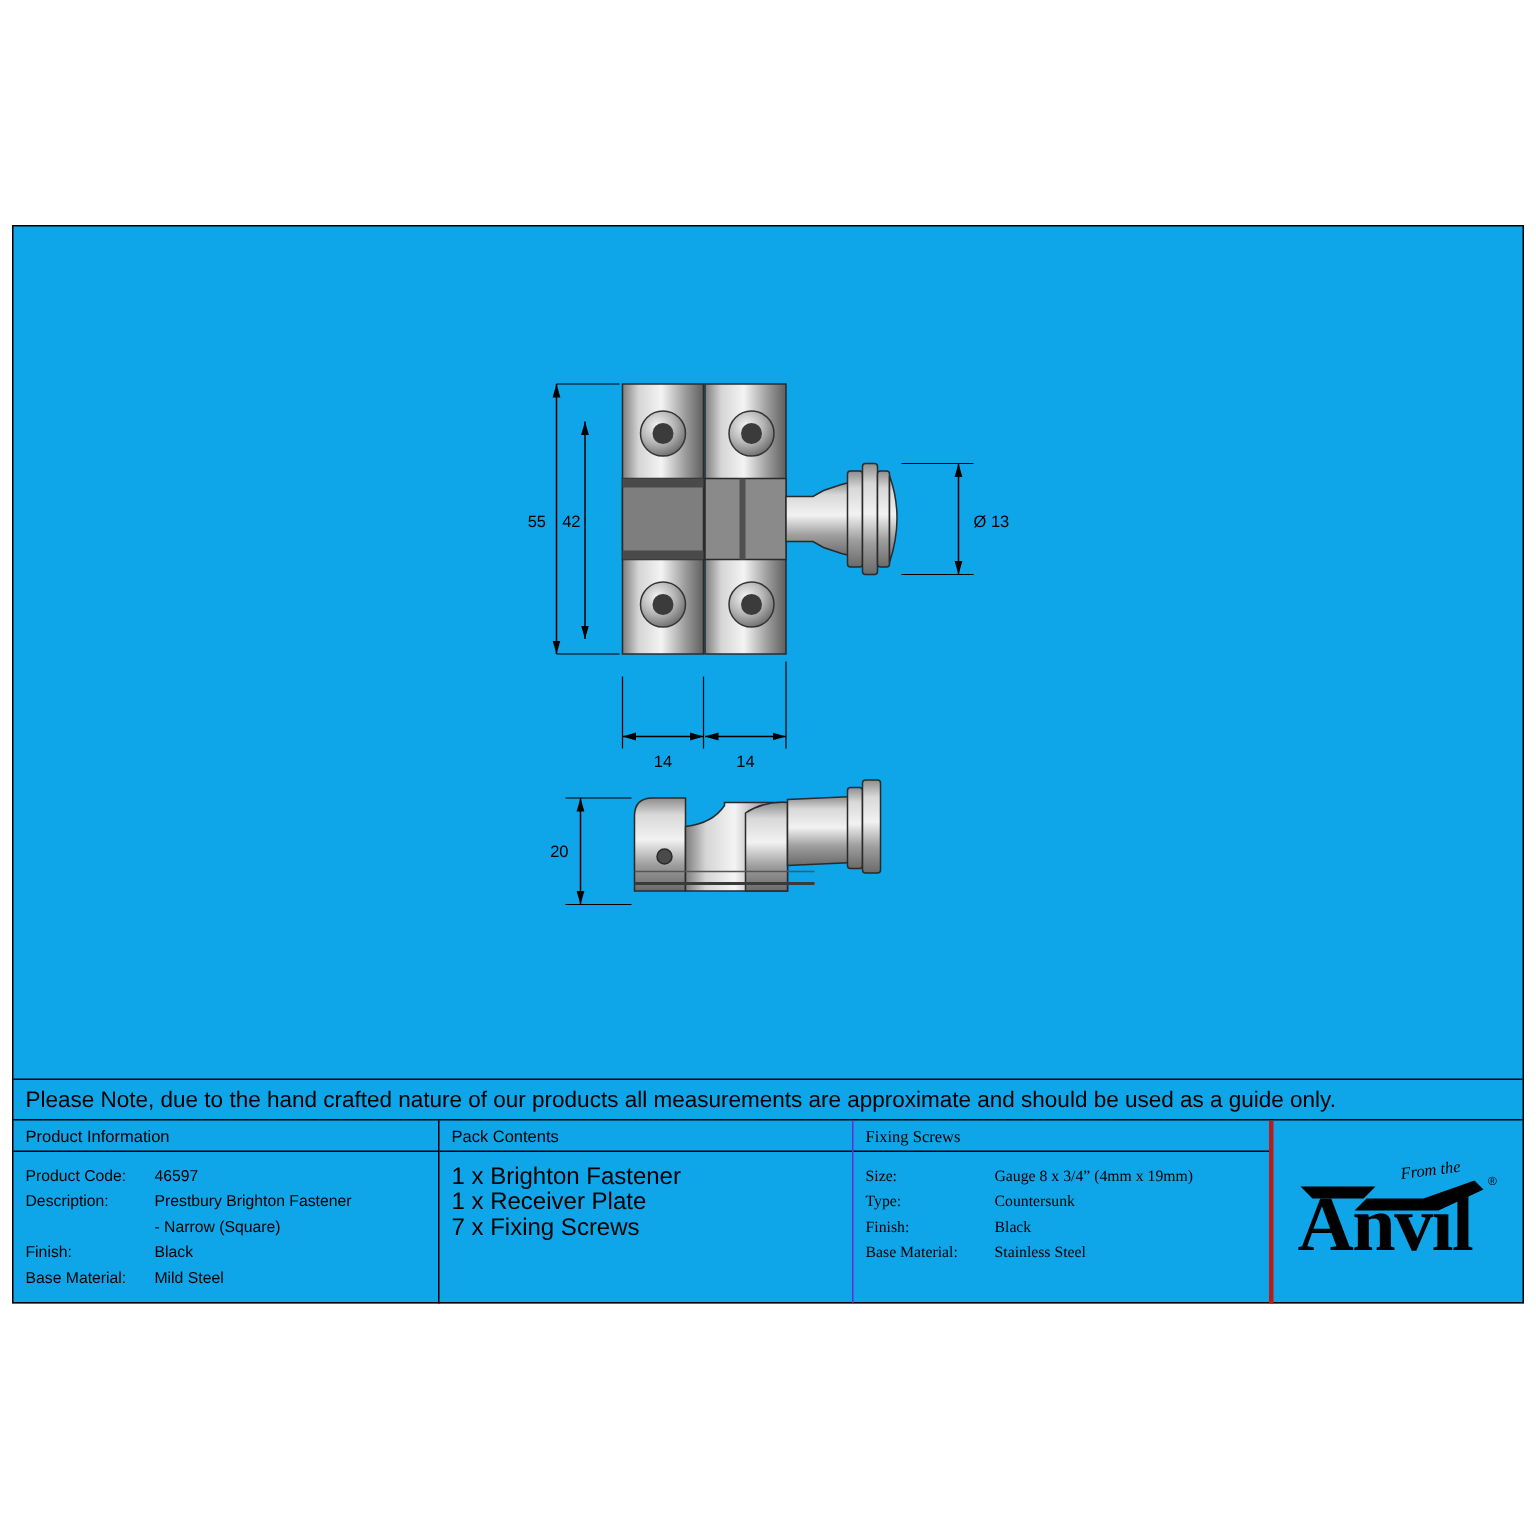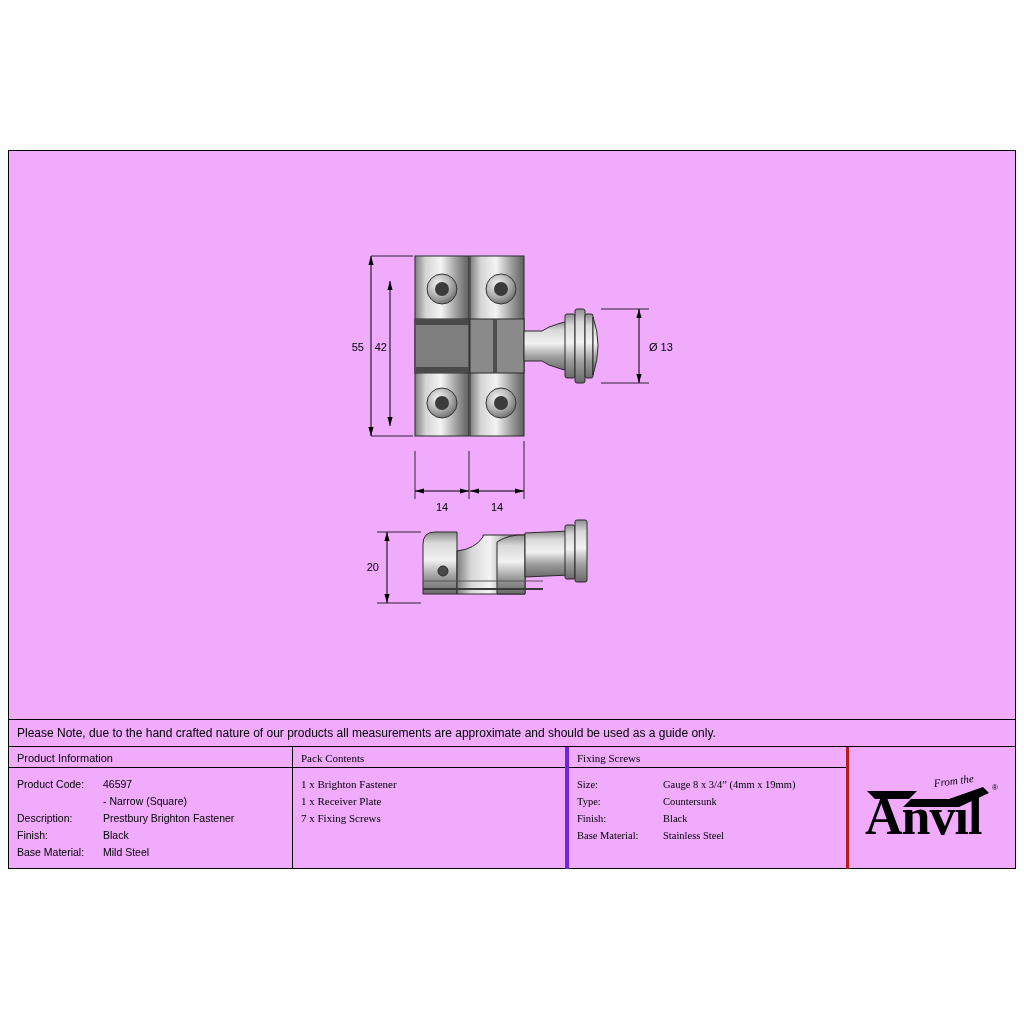--- a/index.html
+++ b/index.html
@@ -16,80 +16,80 @@
     overflow: hidden;
   }
   .sheet {
     position: absolute;
     left: 8px;
     top: 150px;
     width: 1008px;
     height: 719px;
     border: 1px solid #000;
     box-sizing: border-box;
-    background: #f0abfc;
+    background: #0ea5e9;
   }
   .drawing-area {
     position: absolute;
     left: 0;
     top: 0;
     width: 1006px;
     height: 568px;
   }
   .note-bar {
     position: absolute;
     left: 0;
     top: 568px;
     width: 1006px;
     height: 28px;
     border-top: 1px solid #000;
     border-bottom: 1px solid #000;
     box-sizing: border-box;
-    font-size: 12px;
+    font-size: 15px;
     line-height: 27px;
     padding-left: 8px;
     white-space: nowrap;
   }
   .info-row {
     position: absolute;
     left: 0;
     top: 596px;
     width: 1006px;
     height: 122px;
     display: flex;
     align-items: flex-end;
   }
   .info-col {
     box-sizing: border-box;
     position: relative;
     height: 122px;
   }
   .col-product { width: 284px; border-right: 1px solid #000; }
-  .col-pack { width: 276px; border-right: 4px solid #6d28d9; font-family: Liberation Serif, serif; }
+  .col-pack { width: 276px; border-right: 1px solid #6d28d9; }
   .col-screws { width: 280px; border-right: 3px solid #b91c1c; font-family: Liberation Serif, serif; }
   .col-logo { width: 166px; }
 
   .col-head {
     font-size: 11px;
     padding: 5px 0 0 8px;
     height: 21px;
     box-sizing: border-box;
     border-bottom: 1px solid #000;
   }
   .col-body {
     padding: 8px 0 0 8px;
     font-size: 10.5px;
   }
   .kv {
     display: flex;
     line-height: 17px;
   }
   .kv .k { width: 86px; flex: 0 0 86px; }
   .kv .v { flex: 1 1 auto; }
-  .plain-line { line-height: 17px; font-size: 11px; }
+  .plain-line { line-height: 17px; font-size: 16px; }
 
   .col-pack .col-head { border-bottom: 1px solid #000; }
   .col-screws .kv .k { width: 86px; flex: 0 0 86px; }
 
   
   .logo-wrap {
     position: absolute;
     left: 0; top: 0;
     width: 166px; height: 122px;
   }
@@ -250,26 +250,26 @@
   <div class="info-row">
 
     <div class="info-col col-product">
       <div class="col-head">Product Information</div>
       <div class="col-body">
         <div class="kv">
           <span class="k">Product Code:</span>
           <span class="v">46597</span>
         </div>
         <div class="kv">
+          <span class="k">Description:</span>
+          <span class="v">Prestbury Brighton Fastener</span>
+        </div>
+        <div class="kv">
           <span class="k"></span>
           <span class="v">- Narrow (Square)</span>
-        </div>
-        <div class="kv">
-          <span class="k">Description:</span>
-          <span class="v">Prestbury Brighton Fastener</span>
         </div>
         <div class="kv">
           <span class="k">Finish:</span>
           <span class="v">Black</span>
         </div>
         <div class="kv">
           <span class="k">Base Material:</span>
           <span class="v">Mild Steel</span>
         </div>
       </div>

